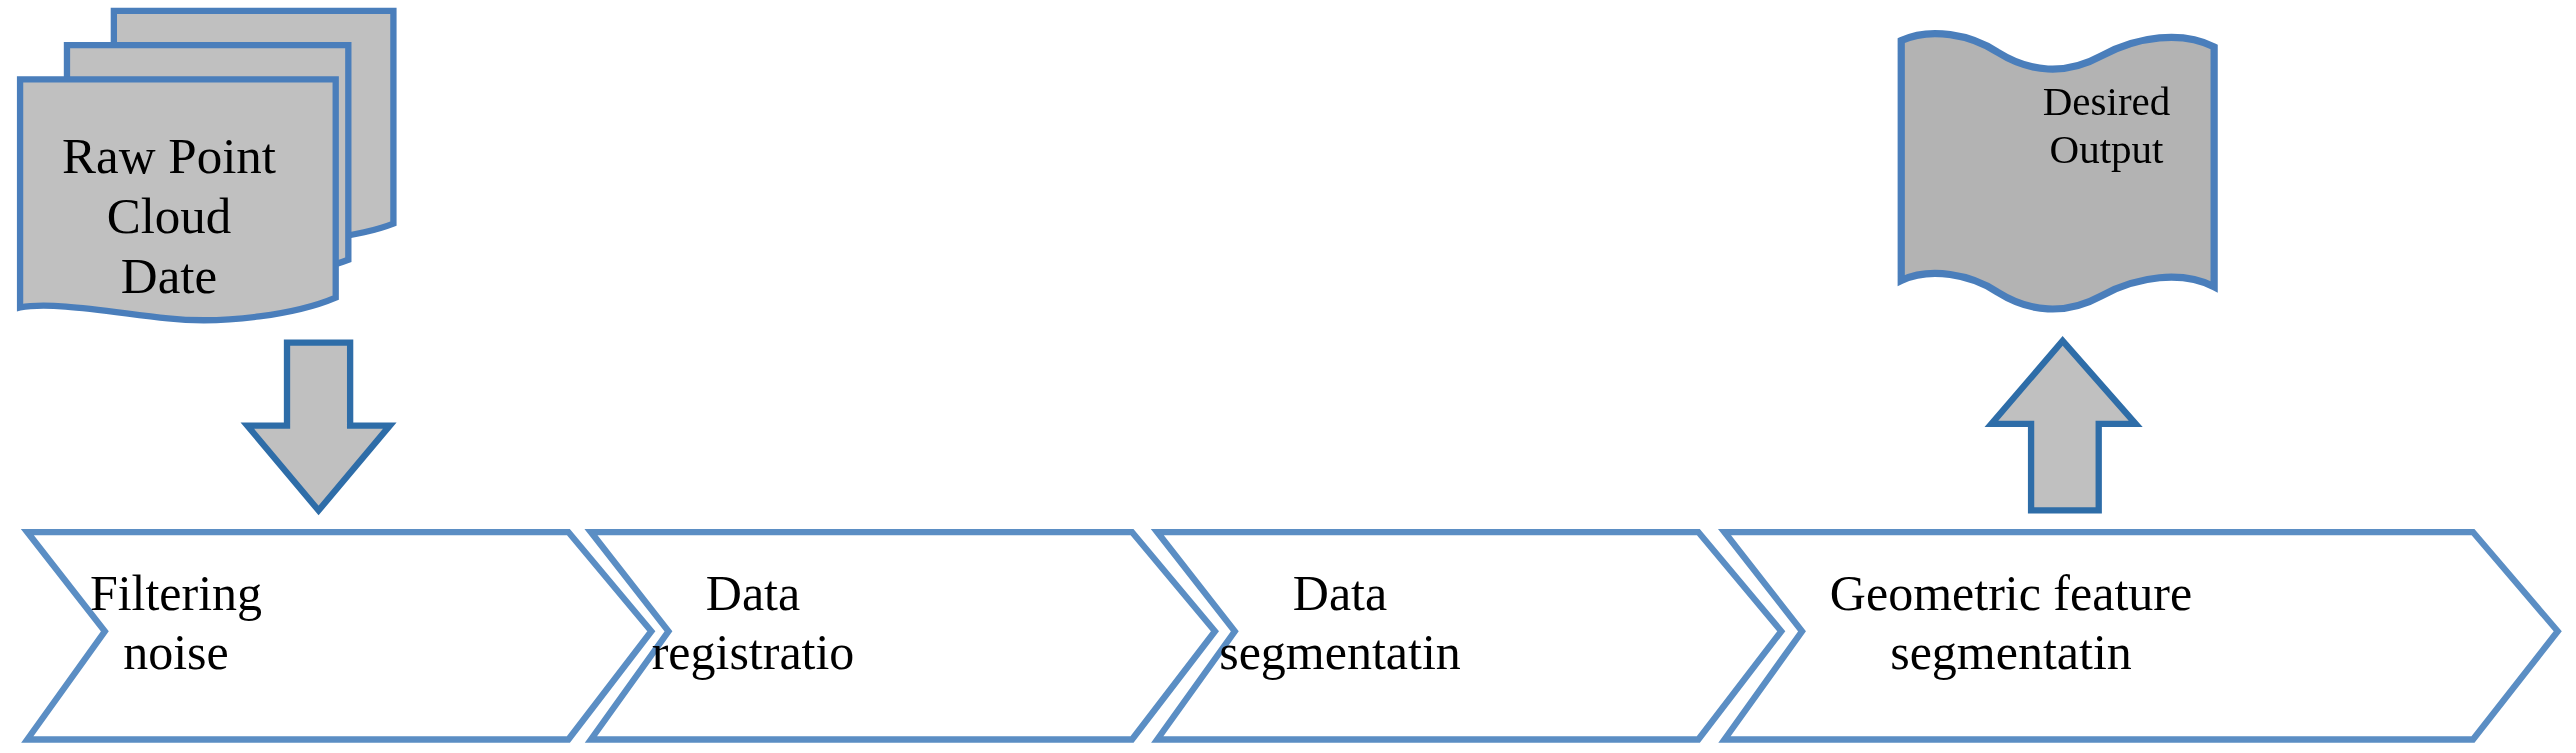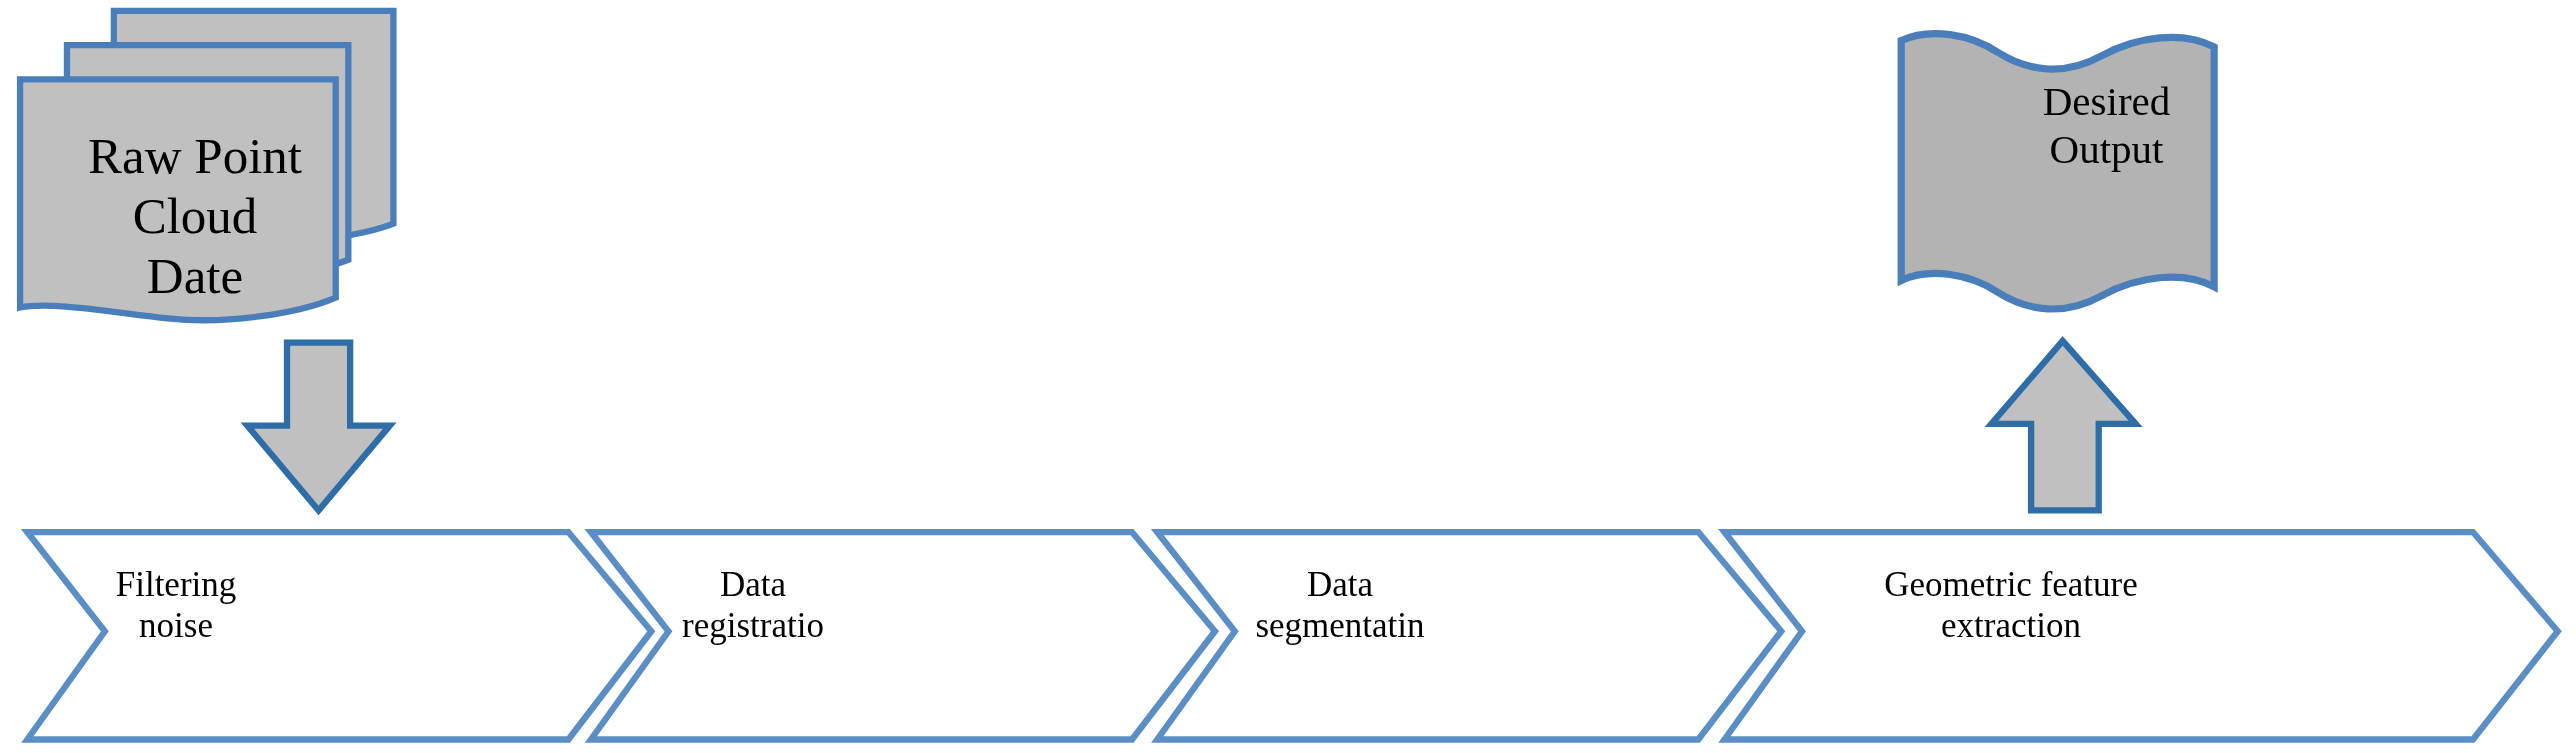--- a/index.html
+++ b/index.html
@@ -32,33 +32,33 @@
   .shape-label {
     position: absolute;
     text-align: center;
     color: #000000;
     line-height: 1.18;
     white-space: pre-line;
     pointer-events: auto;
   }
 
   .label-raw-data {
-    left: 37px;
+    left: 11px;
     top: 126px;
     width: 316px;
     font-size: 51px;
   }
   .label-desired-output {
     left: 1917px;
     top: 77px;
     width: 379px;
     font-size: 41px;
   }
   .label-step {
-    font-size: 35px;
+    font-size: 50px;
   }
   .label-step-0 { left: 54px;   top: 564px; width: 244px; }
   .label-step-1 { left: 622px;  top: 564px; width: 262px; }
   .label-step-2 { left: 1200px; top: 564px; width: 280px; }
   .label-step-3 { left: 1763px; top: 564px; width: 496px; }
 
   .hit {
     position: absolute;
     pointer-events: auto;
   }
@@ -133,21 +133,21 @@
   <div class="shape-label label-step label-step-0">Filtering
 noise</div>
 
   <div class="shape-label label-step label-step-1">Data
 registratio</div>
 
   <div class="shape-label label-step label-step-2">Data
 segmentatin</div>
 
   <div class="shape-label label-step label-step-3">Geometric feature
-extraction</div>
+segmentatin</div>
 
   <div class="hit" style="left:20px;  top:10.8px;  width:379px; height:316px;"></div>
 
   <div class="hit" style="left:247px; top:341px; width:144px; height:171px;"></div>
 
   <div class="hit" style="left:1901px;top:29px;  width:316px; height:254px;"></div>
 
   <div class="hit" style="left:1990px;top:339px; width:149px; height:173px;"></div>
 
   <div class="hit" style="left:27px;  top:532px; width:624px; height:207px;"></div>

